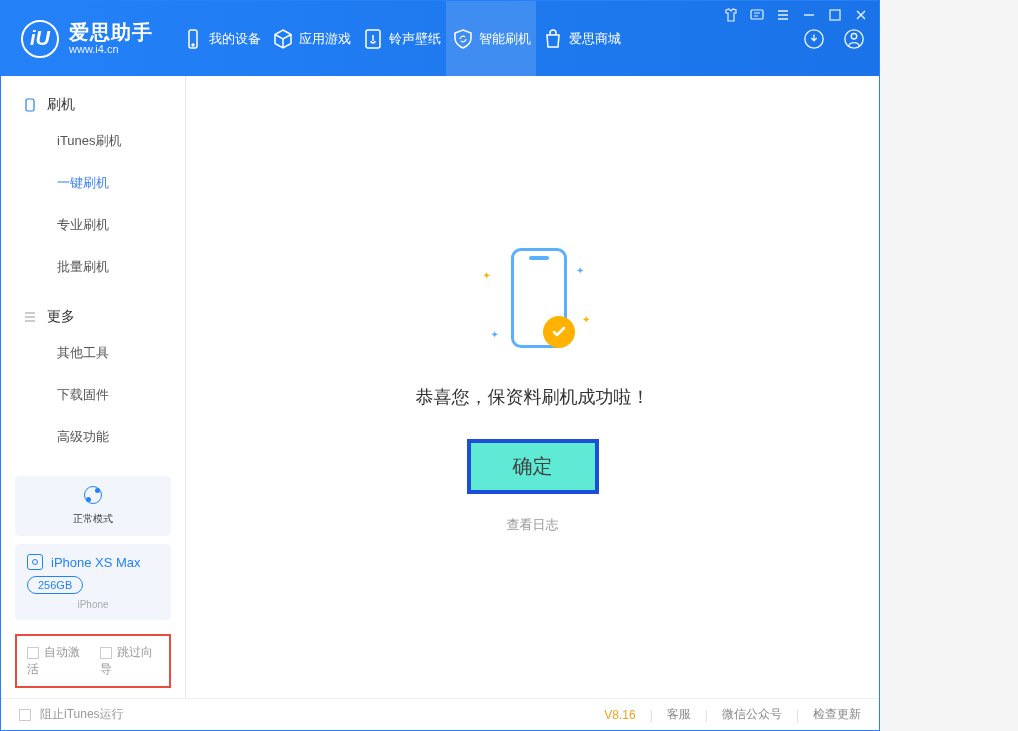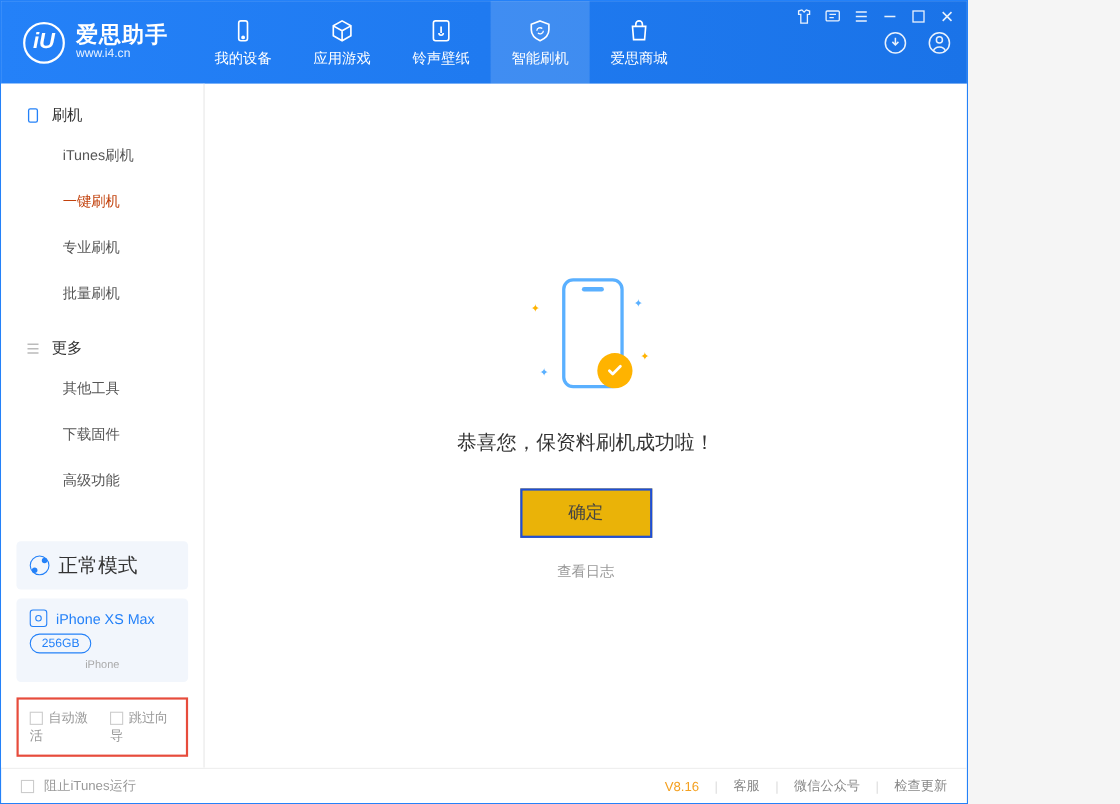--- a/index.html
+++ b/index.html
@@ -5,37 +5,37 @@
 * { margin: 0; padding: 0; box-sizing: border-box; font-family: "Microsoft YaHei", -apple-system, sans-serif; }
 body { background: #f5f5f5; }
 .window { width: 880px; height: 731px; background: #fff; border: 1px solid #2481f8; display: flex; flex-direction: column; position: relative; }
 .header { height: 75px; background: linear-gradient(to right, #2481f8, #1a73e8); display: flex; align-items: stretch; color: #fff; }
 .logo-area { display: flex; align-items: center; padding: 0 15px 0 20px; gap: 10px; }
 .logo-circle { width: 38px; height: 38px; border: 2.5px solid #fff; border-radius: 50%; display: flex; align-items: center; justify-content: center; font-size: 20px; font-weight: bold; font-style: italic; }
 .logo-text { display: flex; flex-direction: column; line-height: 1.1; }
 .logo-text .title { font-size: 20px; font-weight: bold; letter-spacing: 1px; white-space: nowrap; }
 .logo-text .subtitle { font-size: 11px; opacity: 0.9; }
 .tabs { display: flex; align-items: stretch; margin-left: 8px; }
-.tab { width: 90px; display: flex; flex-direction: column; align-items: center; justify-content: center; gap: 4px; font-size: 13px; cursor: pointer; }
+.tab { width: 90px; display: flex; align-items: center; justify-content: center; gap: 4px; font-size: 13px; cursor: pointer; }
 .tab.active { background: rgba(255,255,255,0.15); }
 .tab-icon { width: 24px; height: 24px; display: flex; align-items: center; justify-content: center; }
 .tab-icon svg { width: 24px; height: 24px; }
 .header-right { margin-left: auto; display: flex; align-items: center; padding-right: 12px; gap: 14px; }
 .header-icon { width: 26px; height: 26px; display: flex; align-items: center; justify-content: center; cursor: pointer; opacity: 0.9; }
 .header-icon svg { width: 22px; height: 22px; }
 .win-controls { position: absolute; top: 6px; right: 10px; display: flex; gap: 10px; color: #fff; font-size: 13px; align-items: center; }
 .win-ctrl { width: 16px; height: 16px; display: flex; align-items: center; justify-content: center; cursor: pointer; opacity: 0.9; }
 .body-area { flex: 1; display: flex; overflow: hidden; }
 .sidebar { width: 185px; border-right: 1px solid #e8e8e8; display: flex; flex-direction: column; background: #fff; }
 .side-group { padding: 20px 0 6px 22px; display: flex; align-items: center; gap: 10px; color: #333; font-size: 14px; font-weight: 500; }
 .side-group-icon { width: 14px; height: 14px; display: flex; align-items: center; justify-content: center; color: #888; }
 .side-item { padding: 12px 0 12px 56px; font-size: 13px; color: #555; cursor: pointer; }
-.side-item.active { color: #c2410c; }
+.side-item.active { color: #3b82f6; }
 .side-spacer { flex: 1; }
-.mode-box { margin: 8px 14px; background: #f2f6fc; border-radius: 4px; padding: 10px 12px; display: flex; align-items: center; gap: 8px; font-size: 18px; color: #333; }
+.mode-box { margin: 8px 14px; background: #f2f6fc; border-radius: 4px; padding: 10px 12px; display: flex; align-items: center; gap: 8px; font-size: 10px; color: #333; flex-direction: column; }
 .mode-icon { width: 18px; height: 18px; border: 1.5px solid #2481f8; border-radius: 50%; display: flex; align-items: center; justify-content: center; }
 .mode-icon::before, .mode-icon::after { content: ""; position: absolute; }
 .mode-icon { position: relative; }
 .mode-icon .dot { width: 5px; height: 5px; background: #2481f8; border-radius: 50%; position: absolute; top: 1px; right: 1px; }
 .mode-icon .dot2 { width: 5px; height: 5px; background: #2481f8; border-radius: 50%; position: absolute; bottom: 1px; left: 1px; }
 .device-box { margin: 0 14px 8px; background: #f2f6fc; border-radius: 4px; padding: 10px 12px; font-size: 12px; }
 .device-row1 { display: flex; align-items: center; gap: 8px; color: #2481f8; font-size: 13px; font-weight: 500; }
 .device-icon { width: 16px; height: 16px; border: 1.5px solid #2481f8; border-radius: 3px; display: flex; align-items: center; justify-content: center; }
 .device-icon::after { content: ""; width: 4px; height: 4px; border: 1px solid #2481f8; border-radius: 50%; }
 .storage-pill { display: inline-block; margin-top: 6px; padding: 2px 10px; border: 1px solid #2481f8; color: #2481f8; border-radius: 10px; font-size: 11px; }
@@ -47,21 +47,21 @@
 .phone-frame { position: absolute; left: 38px; top: 8px; width: 56px; height: 100px; border: 3px solid #5ab0ff; border-radius: 10px; background: #fff; }
 .phone-frame::before { content: ""; position: absolute; top: 5px; left: 50%; transform: translateX(-50%); width: 20px; height: 4px; background: #5ab0ff; border-radius: 3px; }
 .check-badge { position: absolute; right: 18px; bottom: 12px; width: 32px; height: 32px; background: #ffb300; border-radius: 50%; display: flex; align-items: center; justify-content: center; }
 .check-badge svg { width: 18px; height: 18px; }
 .sparkle { position: absolute; color: #5ab0ff; font-size: 10px; }
 .sparkle.s1 { left: 10px; top: 30px; color: #ffb300; }
 .sparkle.s2 { right: 8px; top: 25px; }
 .sparkle.s3 { left: 18px; bottom: 20px; }
 .sparkle.s4 { right: 2px; bottom: 35px; color: #ffb300; }
 .success-text { font-size: 18px; color: #333; margin-bottom: 30px; }
-.ok-btn { padding: 10px 42px; border: 2px solid #1d4ed8; background: #eab308; font-size: 16px; color: #444; cursor: pointer; margin-bottom: 22px; }
+.ok-btn { padding: 10px 42px; border: 4px solid #1d4ed8; background: #5eead4; font-size: 20px; color: #444; cursor: pointer; margin-bottom: 22px; }
 .log-link { font-size: 13px; color: #999; cursor: pointer; }
 .footer { height: 32px; border-top: 1px solid #eee; display: flex; align-items: center; padding: 0 18px; font-size: 12px; color: #999; gap: 48px; }
 .footer-left { display: flex; align-items: center; gap: 4px; }
 .footer-right { margin-left: auto; display: flex; align-items: center; gap: 14px; }
 .footer-right .ver { color: #f4a020; }
 .footer-right .sep { color: #ddd; }
 .footer-right .link { color: #888; cursor: pointer; }
 </style>
 </head>
 <body>

